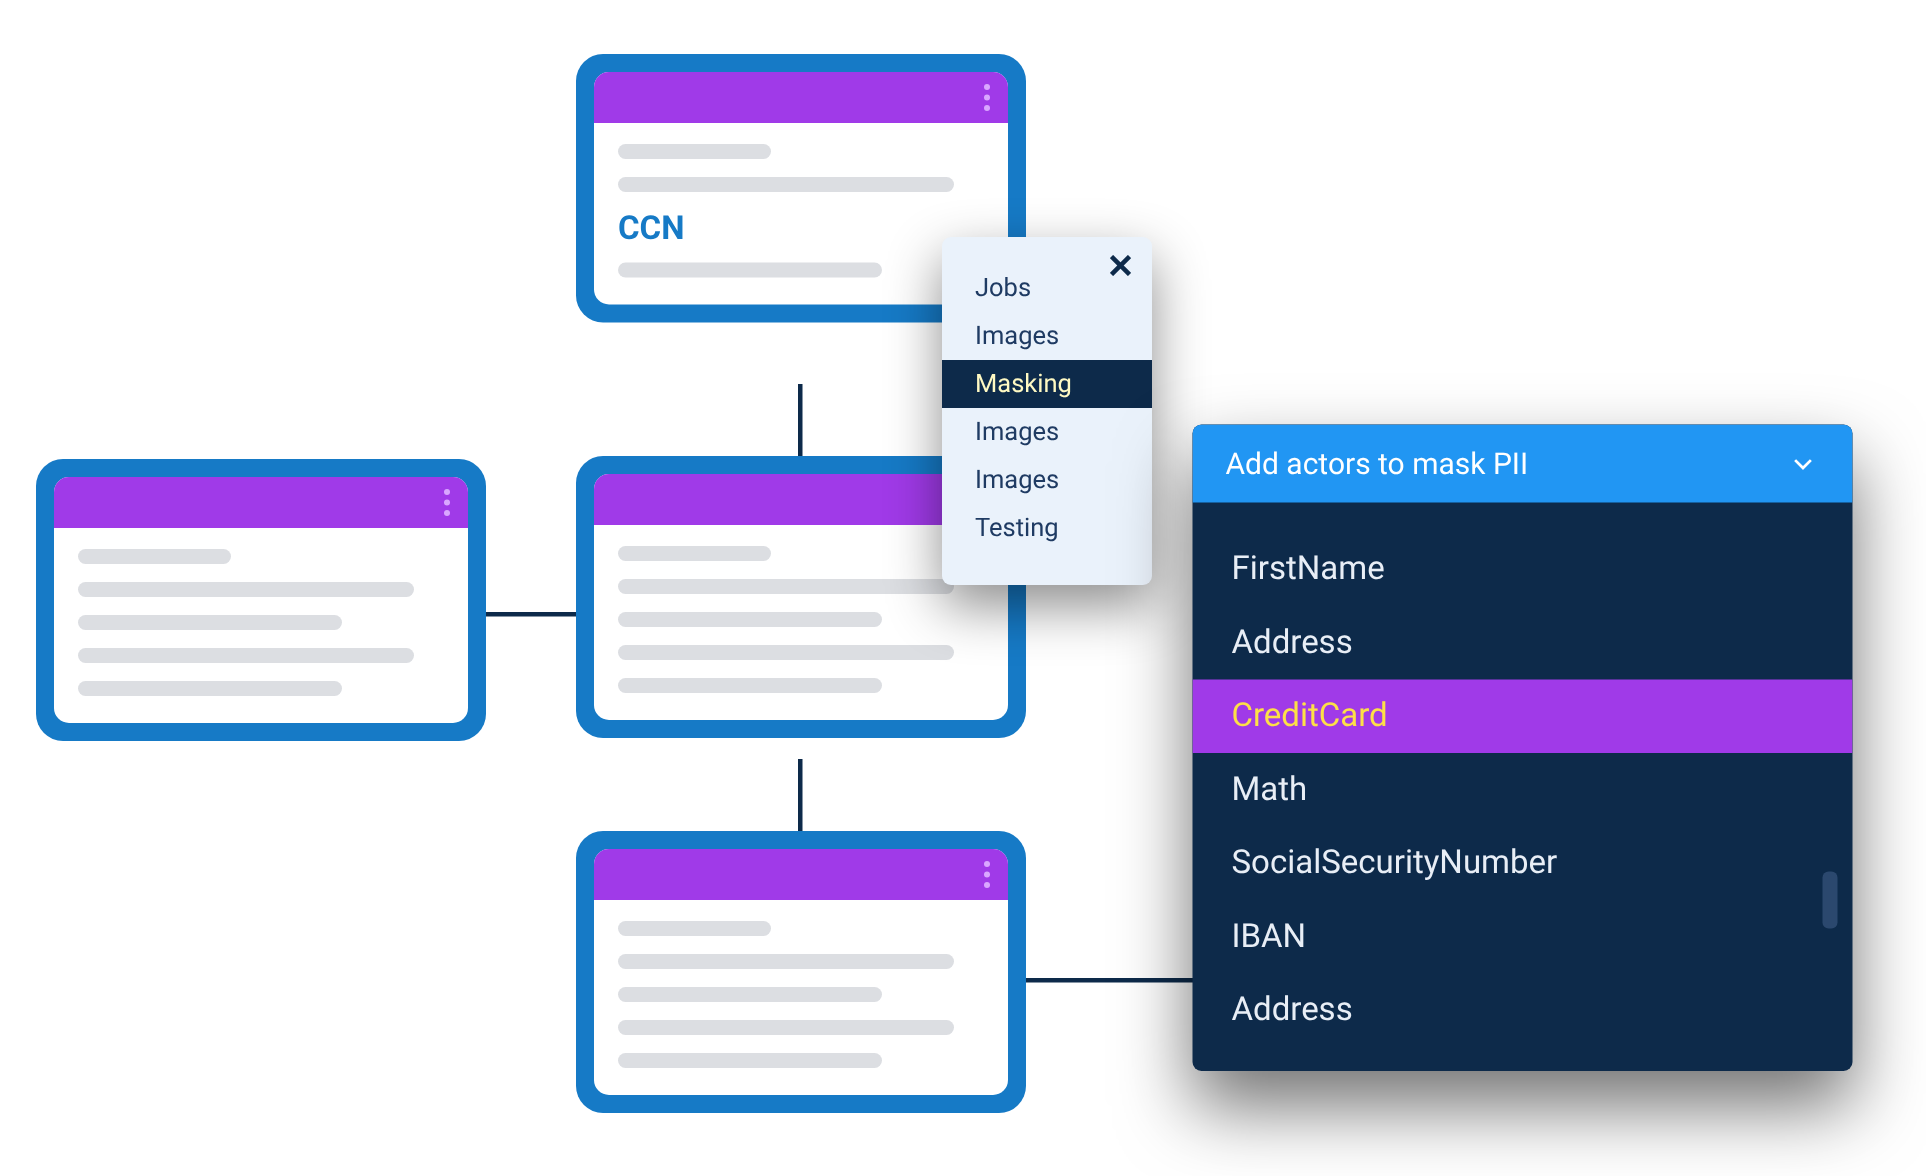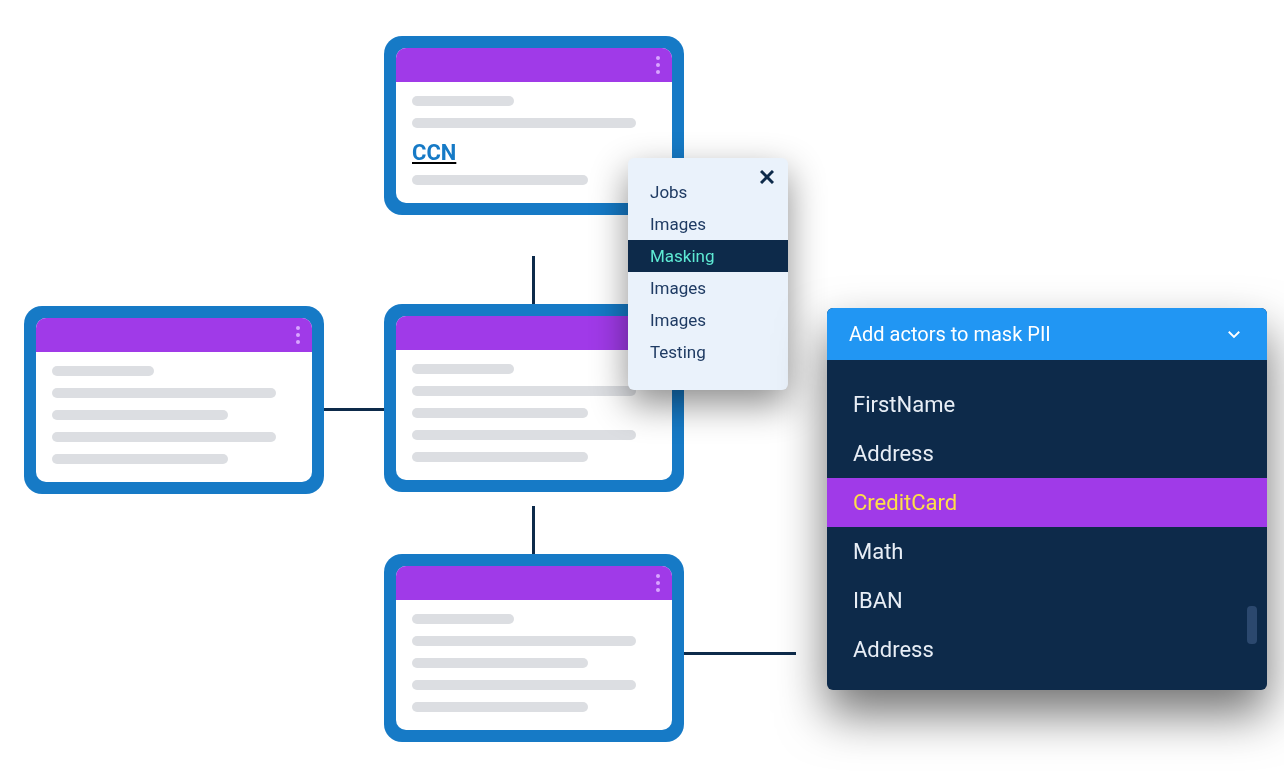--- a/index.html
+++ b/index.html
@@ -11,21 +11,20 @@
     position: absolute;
     width: 300px;
     background: #167ac6;
     border-radius: 18px;
     padding: 12px;
   }
   .node-inner {
     background: #ffffff;
     border-radius: 10px;
     overflow: hidden;
-    text-decoration: underline;
   }
   .node-header {
     background: #a03ae8;
     height: 34px;
     display: flex;
     align-items: center;
     justify-content: flex-end;
     padding-right: 12px;
   }
   .dots { display:flex; flex-direction:column; gap:3px; cursor:pointer; }
@@ -40,30 +39,30 @@
     color: #167ac6; font-weight: 700; font-size: 22px; margin-bottom: 10px;
   }
 
   .link {
     position:absolute; background:#0d2a4a;
   }
 
   
   .ctx {
     position:absolute;
-    width: 160px;
+    width: 140px;
     background:#eaf2fb;
     border-radius: 6px;
     box-shadow: 0 14px 36px rgba(0,0,0,.45);
     padding: 18px 0 22px;
   }
   .ctx-close { position:absolute; top:8px; right:10px; width:22px; height:22px; cursor:pointer; color:#0d2a4a; display:flex; align-items:center; justify-content:center; }
   .ctx-close svg { width:14px; height:14px; stroke:#0d2a4a; stroke-width:3; }
   .ctx-item { padding: 6px 22px; color:#1f3b63; font-size:17px; cursor:pointer; }
-  .ctx-item.sel { background:#0d2a4a; color:#5eead4; }
+  .ctx-item.sel { background:#0d2a4a; color:#fef9c3; }
 
   
   .picker {
     position:absolute;
     width: 440px;
     background:#0d2a4a;
     border-radius: 6px;
     box-shadow: 0 24px 48px rgba(0,0,0,.55);
     overflow:hidden;
   }
@@ -182,33 +181,34 @@
         </svg>
     </div>
     <div class="ctx-item">Jobs</div>
     <div class="ctx-item">Images</div>
     <div class="ctx-item sel">Masking</div>
     <div class="ctx-item">Images</div>
     <div class="ctx-item">Images</div>
     <div class="ctx-item">Testing</div>
   </div>
 
-  <div class="picker" style="left:795px; top:308px;margin-left:32px;">
+  <div class="picker" style="left:795px; top:283px;">
     <div class="picker-header">
       <span>Add actors to mask PII</span>
       <span class="chev">
         <svg viewBox="0 0 24 24">
             <polyline points="5 9 12 16 19 9"></polyline>
           </svg>
       </span>
     </div>
     <div class="picker-list">
       <div class="picker-item">FirstName</div>
       <div class="picker-item">Address</div>
       <div class="picker-item sel">CreditCard</div>
       <div class="picker-item">Math</div>
+      <div class="picker-item">SocialSecurityNumber</div>
       <div class="picker-item">IBAN</div>
       <div class="picker-item">Address</div>
       <div class="scroll-thumb"></div>
     </div>
   </div>
 
 </div>
 
 </body></html>

